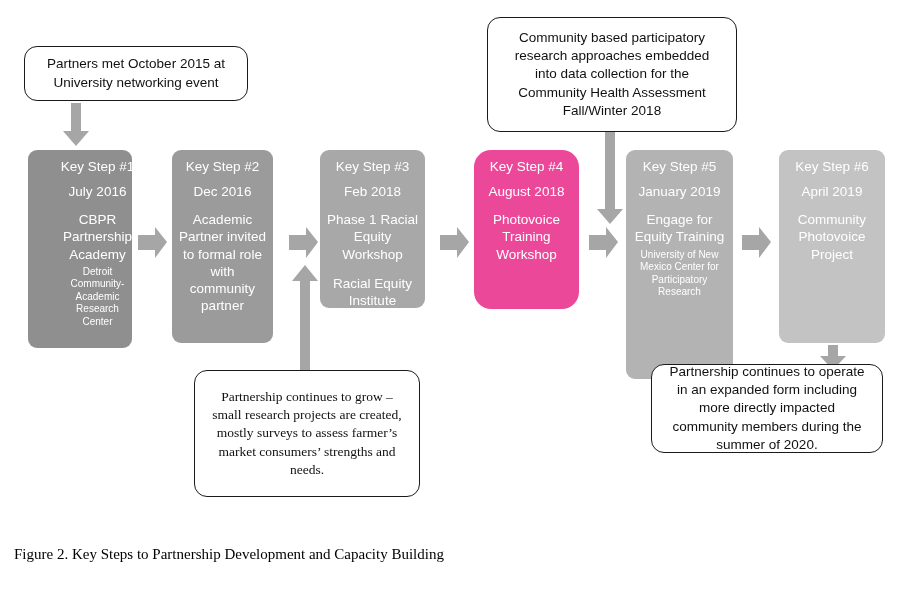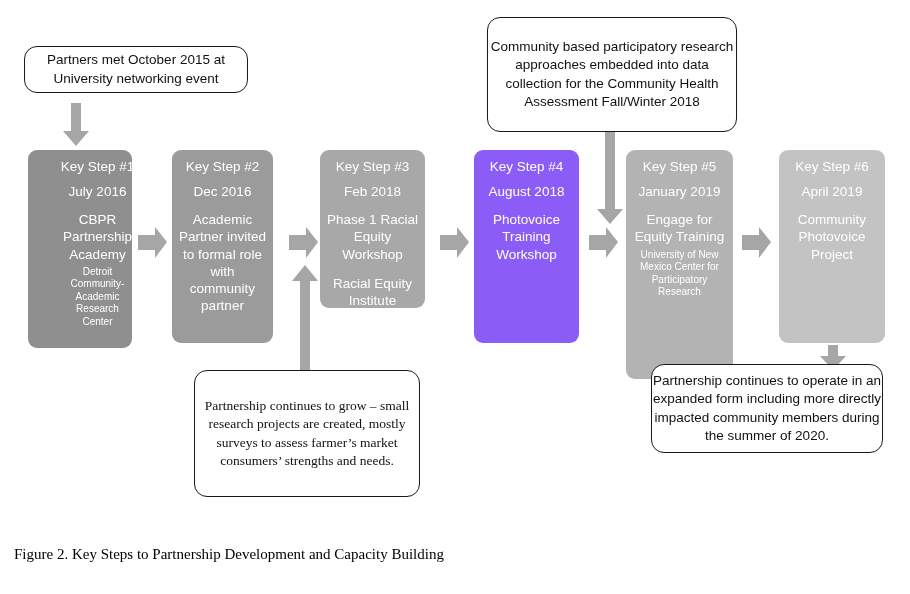--- a/index.html
+++ b/index.html
@@ -64,21 +64,21 @@
     background: #ffffff;
     border: 1.6px solid #1a1a1a;
     border-radius: 13px;
     color: #111111;
     text-align: center;
     display: flex;
     align-items: center;
     justify-content: center;
     font-size: 13.5px;
     line-height: 1.36;
-    padding: 6px 0;
+    padding: 6px 17px;
   }
 
   
   .arrow {
     position: absolute;
   }
   .arrow svg { display: block; }
 
   
   .caption {
@@ -87,21 +87,21 @@
     font-size: 15px;
     color: #000000;
     white-space: nowrap;
   }
 </style>
 </head>
 <body>
 
 <div id="page">
 
-  <div class="callout" style="left:24px; top:46px; width:224px; height:47px;">
+  <div class="callout" style="left:24px; top:46px; width:224px; height:55px;">
     <span>Partners met October 2015 at University networking event</span>
   </div>
 
   <div class="callout" style="left:487px; top:17px; width:250px; height:115px;">
     <span>Community based participatory research approaches embedded into data collection for the Community Health Assessment Fall/Winter 2018</span>
   </div>
 
   <div class="arrow" style="left:62px; top:103px; width:28px; height:44px;">
     <svg width="28" height="44" viewBox="0 0 28 44">
       <polygon points="9,0 19,0 19,28 27,28 14,43 1,28 9,28" fill="#a6a6a6"></polygon>
@@ -127,21 +127,21 @@
     <div class="step-body">Academic Partner invited to formal role with community partner</div>
   </div>
 
   <div class="step-box" style="left:320px; top:150px; width:105px; height:158px; background:#a8a8a8;">
     <div class="step-head">Key Step #3</div>
     <div class="step-date">Feb 2018</div>
     <div class="step-body">Phase 1 Racial Equity Workshop</div>
     <div class="step-body2">Racial Equity Institute</div>
   </div>
 
-  <div class="step-box" style="left:474px; top:150px; width:105px; height:193px; background:#8b5cf6;">
+  <div class="step-box" style="left:474px; top:150px; width:105px; height:159px; background:#ec4899;border-radius:17px;">
     <div class="step-head">Key Step #4</div>
     <div class="step-date">August 2018</div>
     <div class="step-body">Photovoice Training Workshop</div>
   </div>
 
   <div class="step-box" style="left:626px; top:150px; width:107px; height:229px; background:#b3b3b3;">
     <div class="step-head">Key Step #5</div>
     <div class="step-date">January 2019</div>
     <div class="step-body">Engage for Equity Training</div>
     <div class="step-sub">University of New Mexico Center for Participatory Research</div>

